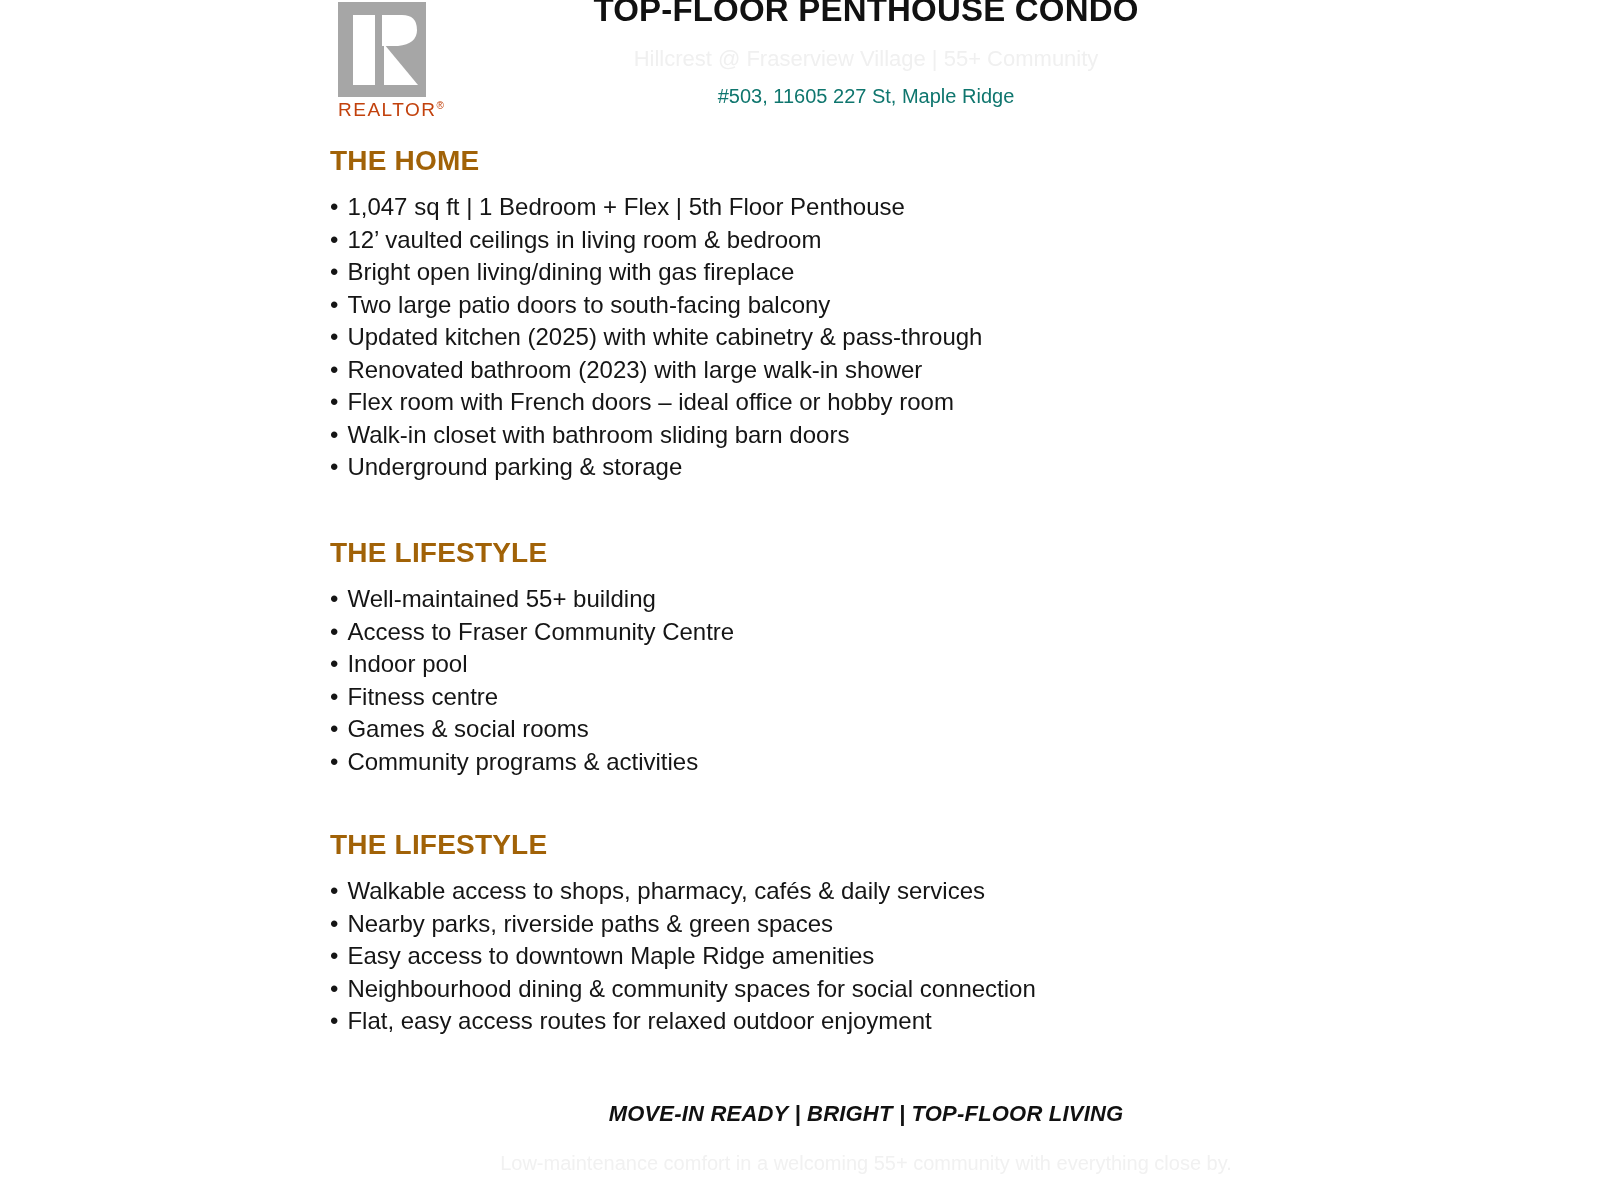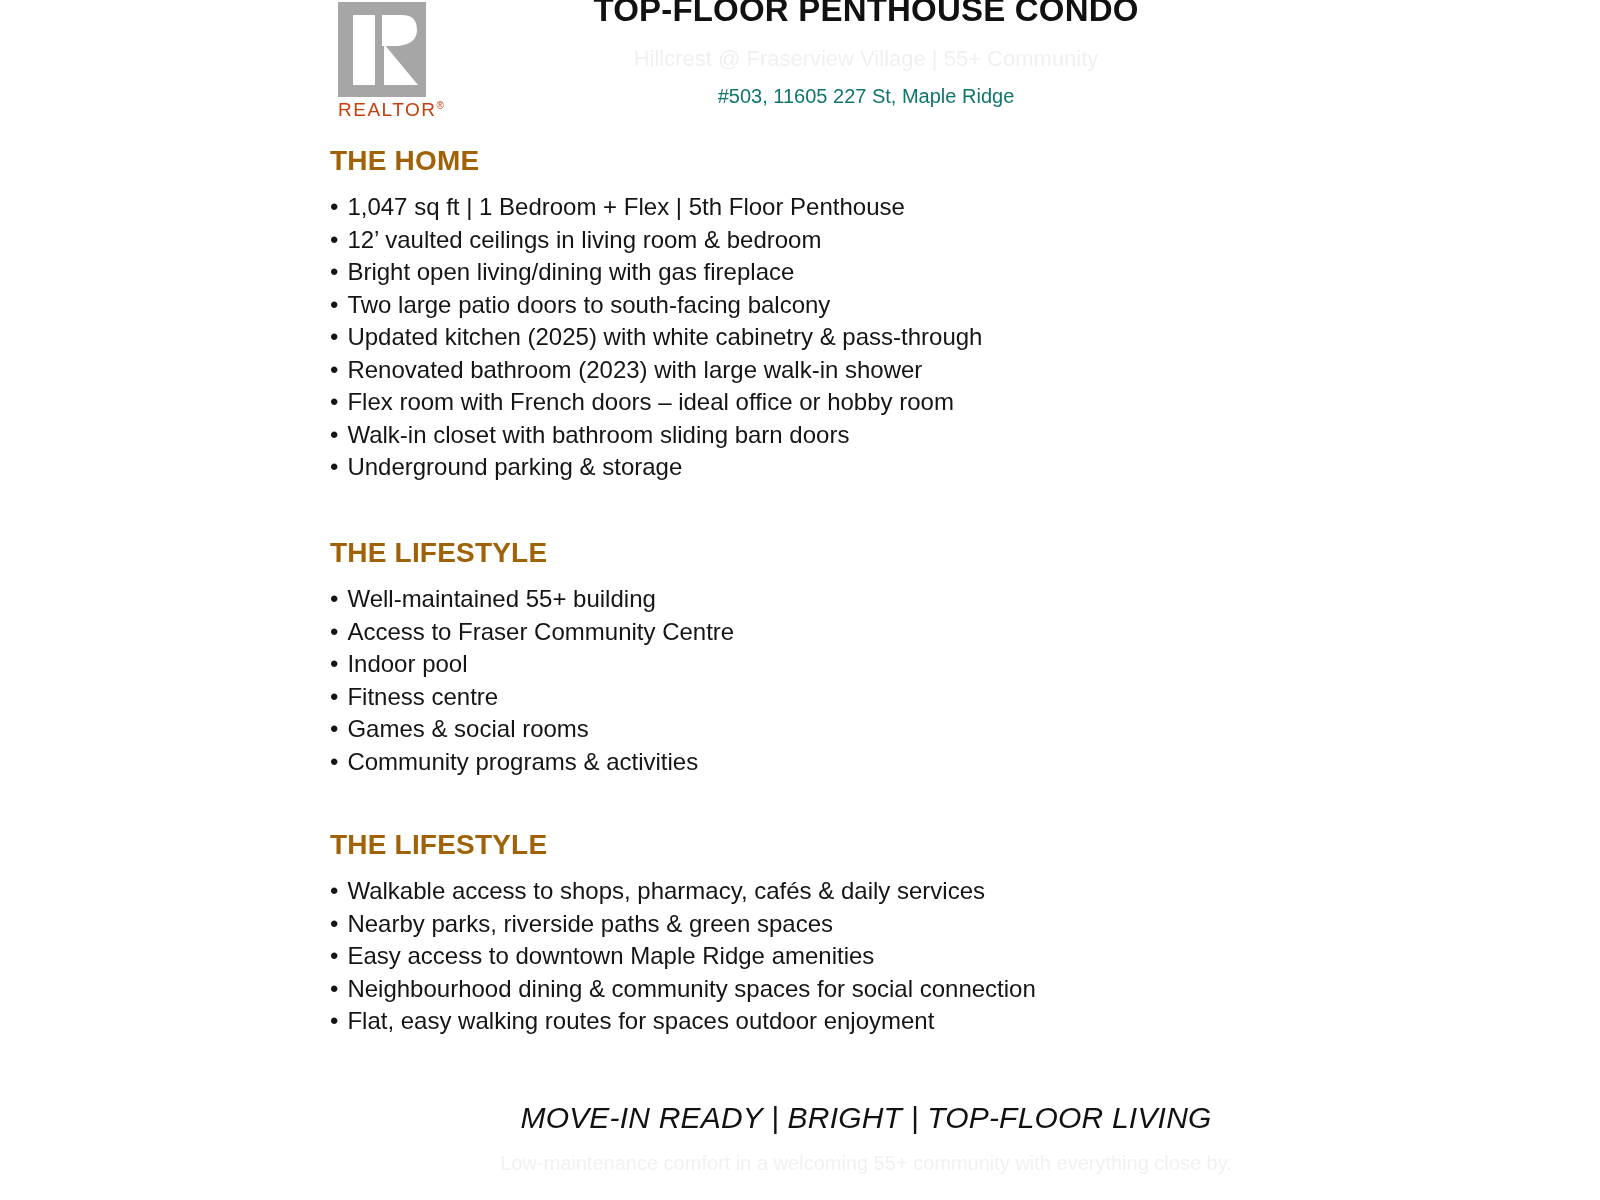--- a/index.html
+++ b/index.html
@@ -64,21 +64,21 @@
     font-size: 24px; line-height: 32.5px;
     color: #151515;
     white-space: nowrap;
   }
   .section li::before { content: "\2022"; margin-right: 9px; }
 
   
   .tagline {
     position: absolute; top: 1101px; left: 0; width: 100%;
     text-align: center;
-    font-size: 30px; font-weight: normal; font-style: italic;
+    font-size: 22px; font-weight: bold; font-style: italic;
     color: #111111;
     letter-spacing: 0.2px;
     white-space: nowrap;
   }
   .closing {
     position: absolute; top: 1152px; left: 0; width: 100%;
     text-align: center;
     font-size: 20px;
     color: #f1f1f1;
     white-space: nowrap;
@@ -131,21 +131,21 @@
       </ul>
     </div>
 
     <div class="section section-lifestyle">
       <h2>THE LIFESTYLE</h2>
       <ul>
         <li>Walkable access to shops, pharmacy, cafés &amp; daily services</li>
         <li>Nearby parks, riverside paths &amp; green spaces</li>
         <li>Easy access to downtown Maple Ridge amenities</li>
         <li>Neighbourhood dining &amp; community spaces for social connection</li>
-        <li>Flat, easy walking routes for spaces outdoor enjoyment</li>
+        <li>Flat, easy access routes for relaxed outdoor enjoyment</li>
       </ul>
     </div>
 
     <div class="tagline">MOVE-IN READY | BRIGHT | TOP-FLOOR LIVING</div>
     <div class="closing">Low-maintenance comfort in a welcoming 55+ community with everything close by.</div>
 
   </div>
 </div>
 
 </body></html>

